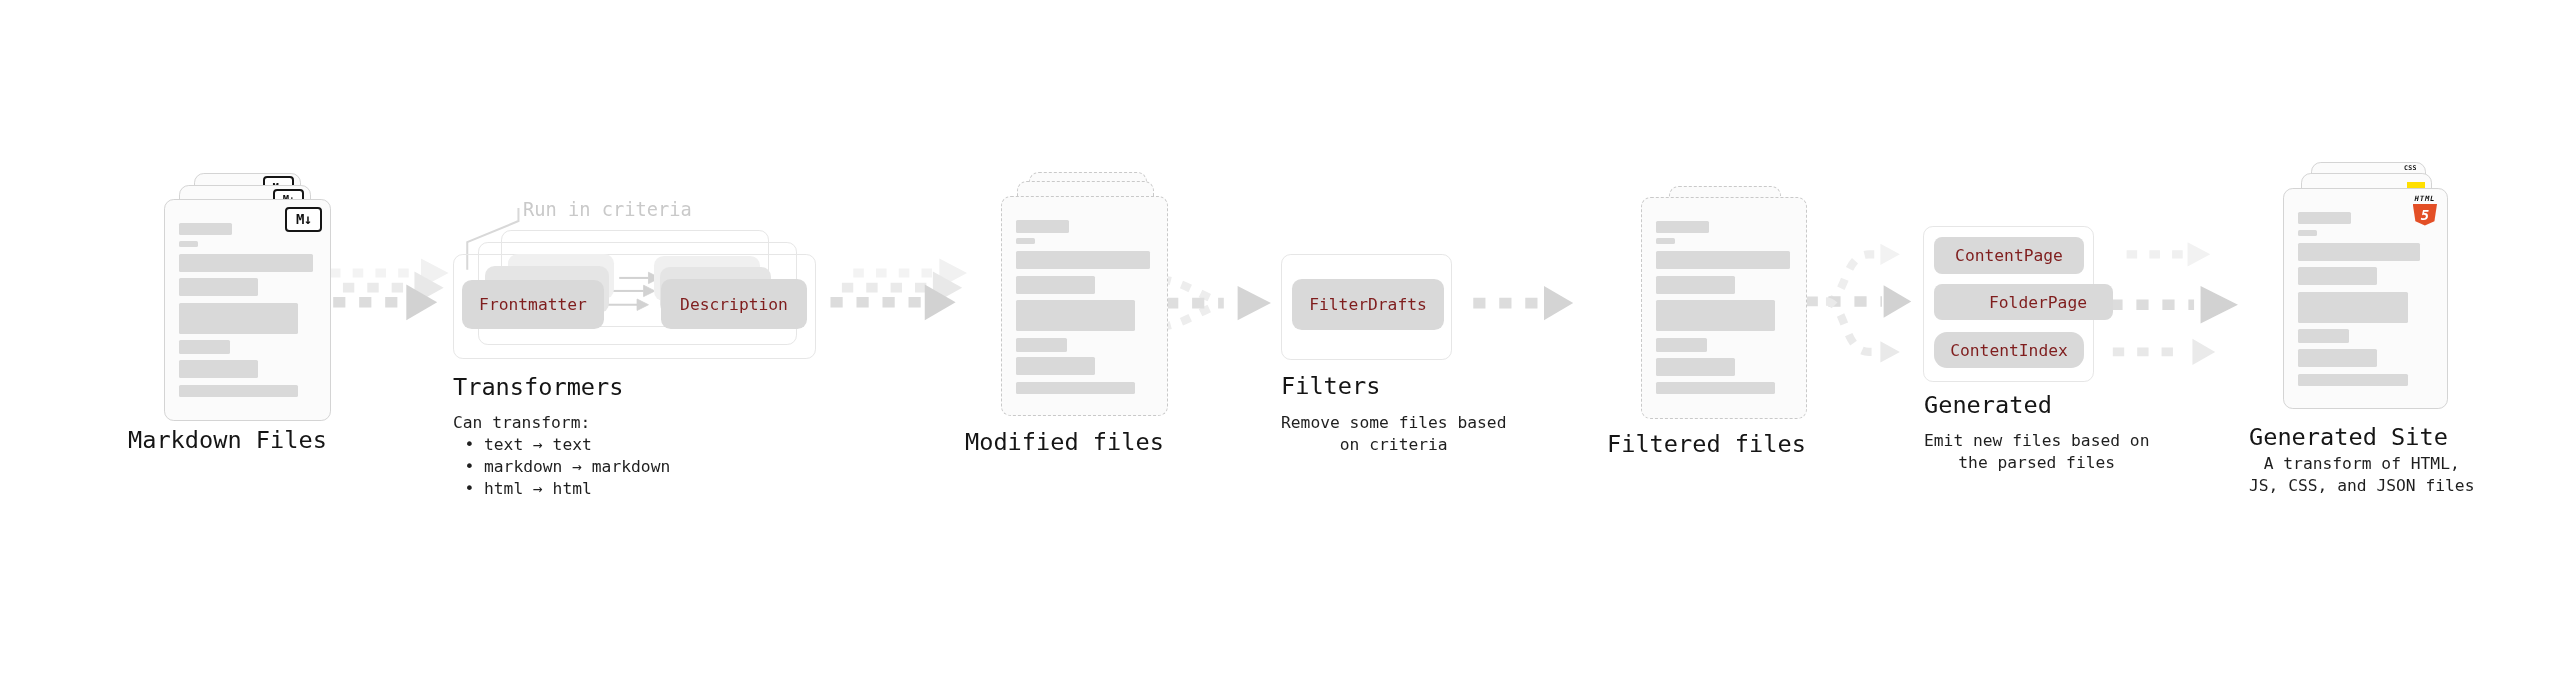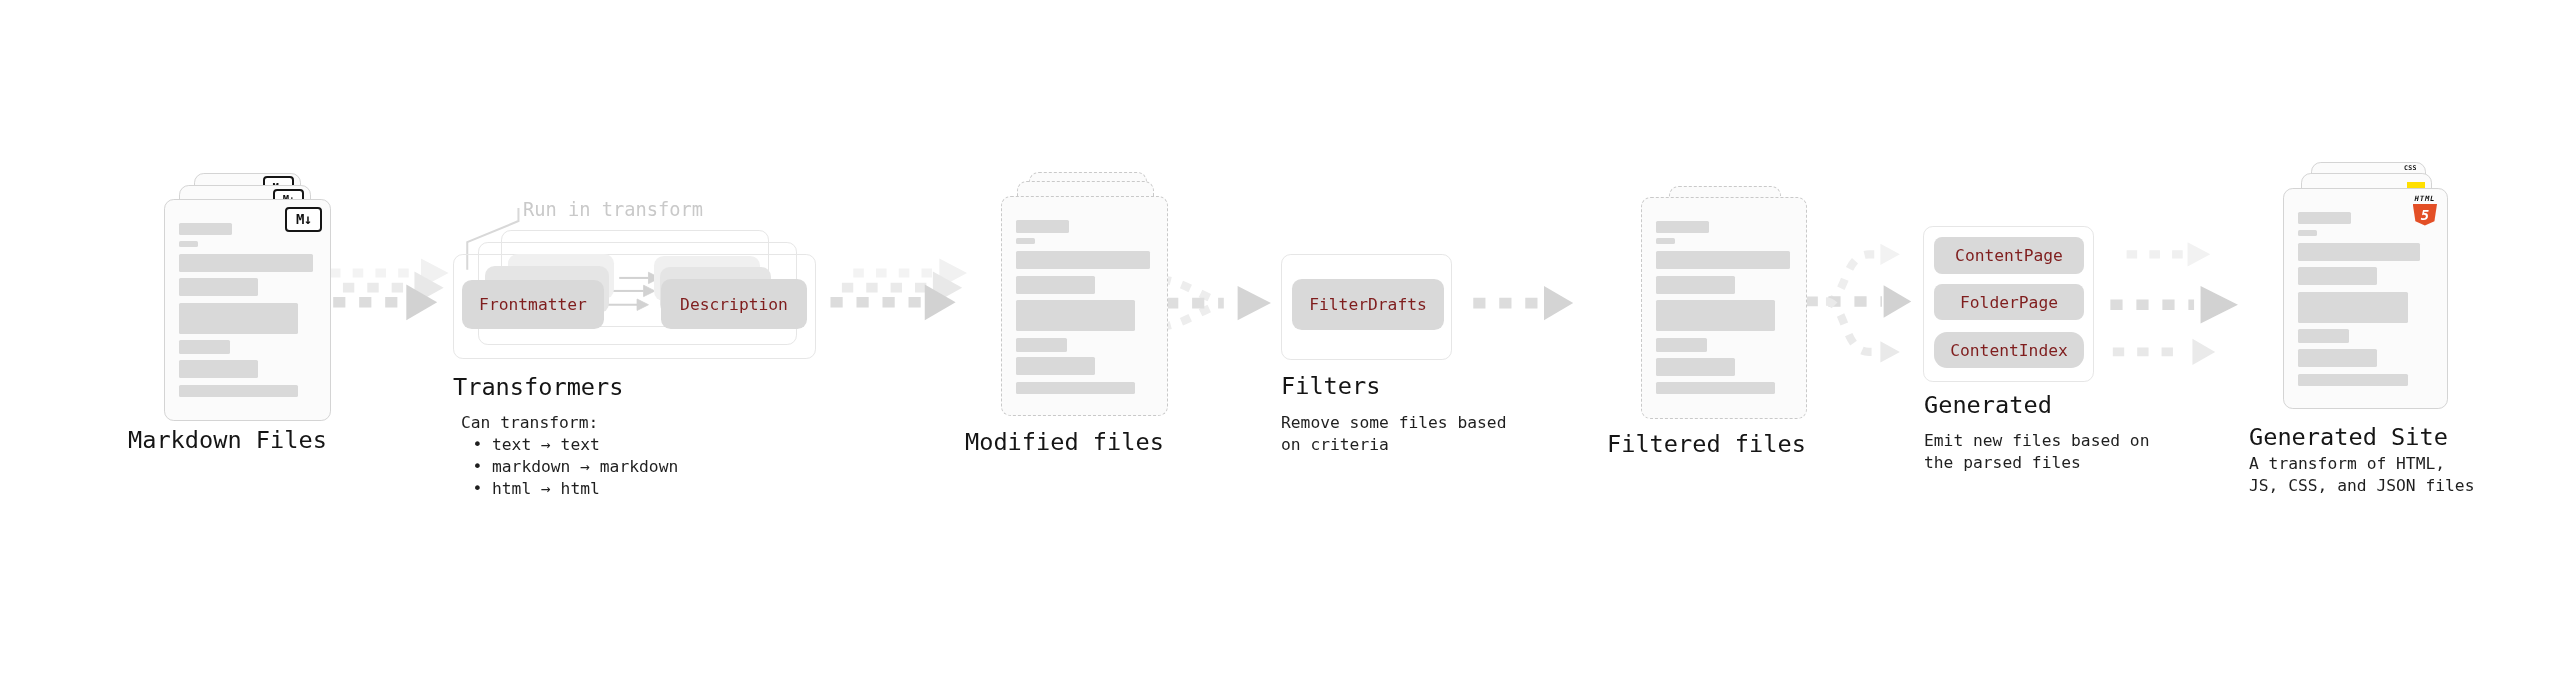--- a/index.html
+++ b/index.html
@@ -41,21 +41,21 @@
   
   .outline-box{position:absolute;border:1.6px solid #e6e6e6;border-radius:9.8px;box-sizing:border-box;background:transparent;}
   .outline-box.filled{background:#ffffff;}
   .gray-box{position:absolute;background:#d9d9d9;border-radius:9.8px;display:flex;align-items:center;justify-content:center;
             font-size:16.3px;color:#7f1d1d;}
   .gray-box.ghost2{background:#e5e5e5;}
   .gray-box.ghost3{background:#f0f0f0;}
 
   
   .stage-title{position:absolute;font-size:23.6px;line-height:1.1;color:#151515;white-space:nowrap;}
-  .stage-sub{position:absolute;font-size:16.3px;line-height:22px;color:#1f1f1f;white-space:pre-line;}
+  .stage-sub{position:absolute;font-size:16.3px;line-height:22px;color:#1f1f1f;white-space:pre-line;text-align:center;}
   .cap-list{position:absolute;font-size:16.3px;line-height:22px;color:#1f1f1f;}
   .cap-list .cap{padding-left:11.4px;white-space:pre;}
   .note{position:absolute;font-size:18.7px;color:#c9c9c9;white-space:nowrap;}
 </style>
 </head>
 <body>
 
 <div class="canvas">
 
   <svg class="arrows" width="2576" height="681" viewBox="0 0 3170 838">
@@ -137,32 +137,32 @@
         <div class="bar b4"></div>
         <div class="bar b5"></div>
         <div class="bar b6"></div>
         <div class="bar b7"></div>
         <div class="bar b8"></div>
       </div>
     </div>
   </div>
   <div class="stage-title" style="left:128px;top:428px;">Markdown Files</div>
 
-  <div class="note" style="left:523px;top:199px;">Run in transform</div>
+  <div class="note" style="left:523px;top:199px;">Run in criteria</div>
   <div class="outline-box" style="left:501px;top:230px;width:268px;height:97px;"></div>
   <div class="outline-box" style="left:478px;top:242px;width:319px;height:103px;"></div>
   <div class="outline-box" style="left:453px;top:254px;width:363px;height:105px;"></div>
   <div class="gray-box ghost3" style="left:508px;top:254px;width:106px;height:45px;"></div>
   <div class="gray-box ghost2" style="left:485px;top:266px;width:124px;height:47px;"></div>
   <div class="gray-box" style="left:462px;top:280px;width:142px;height:49px;">Frontmatter</div>
   <div class="gray-box ghost3" style="left:654px;top:256px;width:106px;height:45px;"></div>
   <div class="gray-box ghost2" style="left:660px;top:267px;width:111px;height:47px;"></div>
   <div class="gray-box" style="left:661px;top:279px;width:146px;height:50px;">Description</div>
   <div class="stage-title" style="left:453px;top:375px;">Transformers</div>
-  <div class="cap-list" style="left:453px;top:412px;margin-left:8px;">
+  <div class="cap-list" style="left:453px;top:412px;">
     <div>Can transform:</div>
     <div class="cap">• text → text</div>
     <div class="cap">• markdown → markdown</div>
     <div class="cap">• html → html</div>
   </div>
 
   <div class="abs" style="left:965px;top:172px;width:182px;height:252px;">
     <div class="doc-card dashed" style="left:28px;top:0;width:118px;height:222px;"></div>
     <div class="doc-card dashed" style="left:16.3px;top:9px;width:137px;height:222px;"></div>
     <div class="doc-card dashed" style="left:0;top:24.4px;width:167px;height:220px;">
@@ -198,21 +198,21 @@
         <div class="bar b6"></div>
         <div class="bar b7"></div>
         <div class="bar b8"></div>
       </div>
     </div>
   </div>
   <div class="stage-title" style="left:1607px;top:432px;">Filtered files</div>
 
   <div class="outline-box filled" style="left:1923px;top:226px;width:171px;height:156px;"></div>
   <div class="gray-box" style="left:1934px;top:237px;width:150px;height:37px;border-radius:8.1px;">ContentPage</div>
-  <div class="gray-box" style="left:1934px;top:284px;width:150px;height:36px;border-radius:8.1px;">FolderPage</div>
+  <div class="gray-box" style="left:1934px;top:284px;width:150px;height:36px;border-radius:8.1px;padding-left:29px;">FolderPage</div>
   <div class="gray-box" style="left:1934px;top:332px;width:150px;height:36px;border-radius:13px;">ContentIndex</div>
   <div class="stage-title" style="left:1924px;top:393px;">Generated</div>
   <div class="stage-sub" style="left:1924px;top:430px;">Emit new files based on
 the parsed files</div>
 
   <div class="abs" style="left:2247px;top:162px;width:182px;height:252px;">
     <div class="doc-card" style="left:28px;top:0;width:115px;height:221px;">
       <div class="css-badge">
         <div class="css-word">CSS</div>
         <div class="css-bar"></div>

